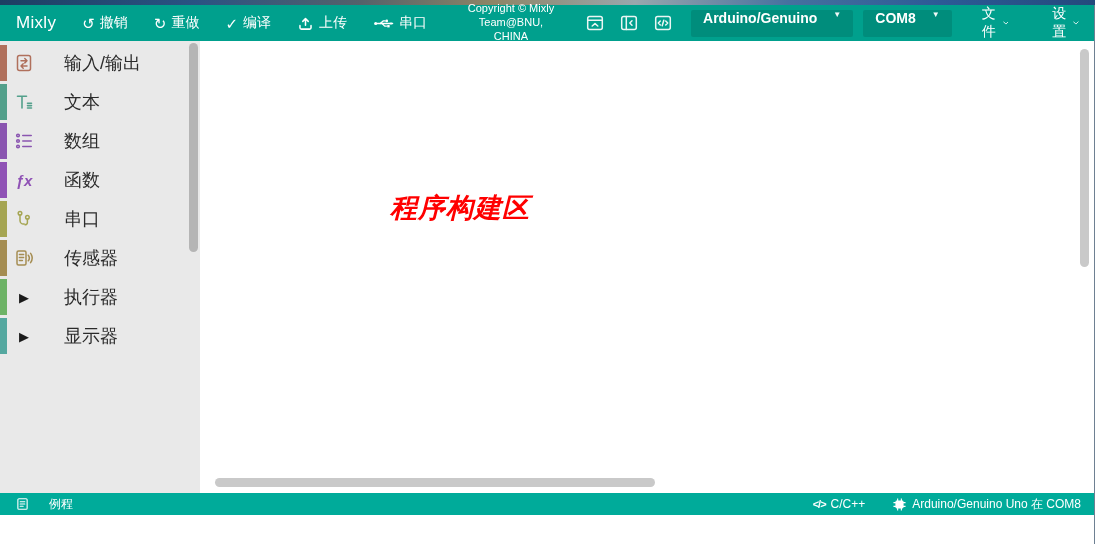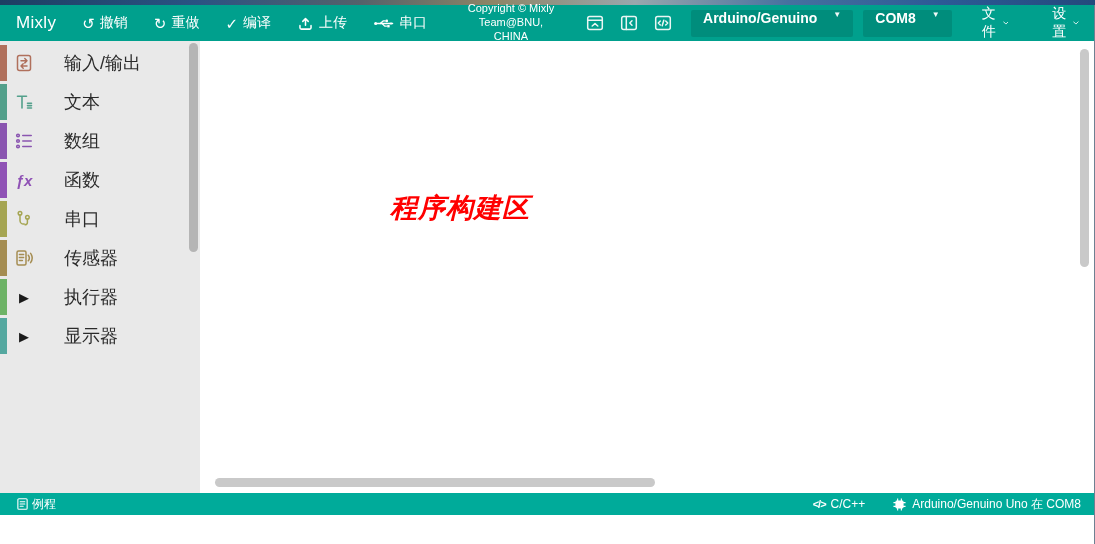--- a/index.html
+++ b/index.html
@@ -43,21 +43,21 @@
   .side-label{margin-left:30px;font-size:18px;color:#2b2b2b;white-space:nowrap;}
   .side-scroll-thumb{position:absolute;left:189px;top:2px;width:9px;height:209px;border-radius:4.5px;background:#b5b5b5;}
 
   .canvas{position:relative;flex:1;background:#ffffff;overflow:hidden;}
   .watermark{position:absolute;left:150px;top:128px;width:220px;text-align:center;font-size:27px;font-weight:bold;font-style:italic;letter-spacing:1px;margin-top:21px;}
   .v-thumb{position:absolute;left:880px;top:8px;width:9px;height:218px;border-radius:4.5px;background:#c9c9c9;}
   .h-thumb{position:absolute;left:15px;top:437px;width:440px;height:9px;border-radius:4.5px;background:#c9c9c9;}
 
   
   .statusbar{height:22px;display:flex;align-items:center;color:#fff;font-size:12px;}
-  .sb-left{display:flex;align-items:center;gap:3px;margin-left:16px;cursor:default;}
+  .sb-left{display:flex;align-items:center;gap:20px;margin-left:16px;cursor:default;}
   .sb-right{margin-left:auto;display:flex;align-items:center;gap:28px;margin-right:14px;}
   .sb-lang{display:flex;align-items:center;gap:5px;cursor:default;}
   .sb-board{display:flex;align-items:center;gap:6px;}
   .code-glyph{font-weight:bold;font-size:11px;letter-spacing:-1px;}
 </style>
 </head>
 <body>
 
 <div class="desktop-strip"></div>
 

